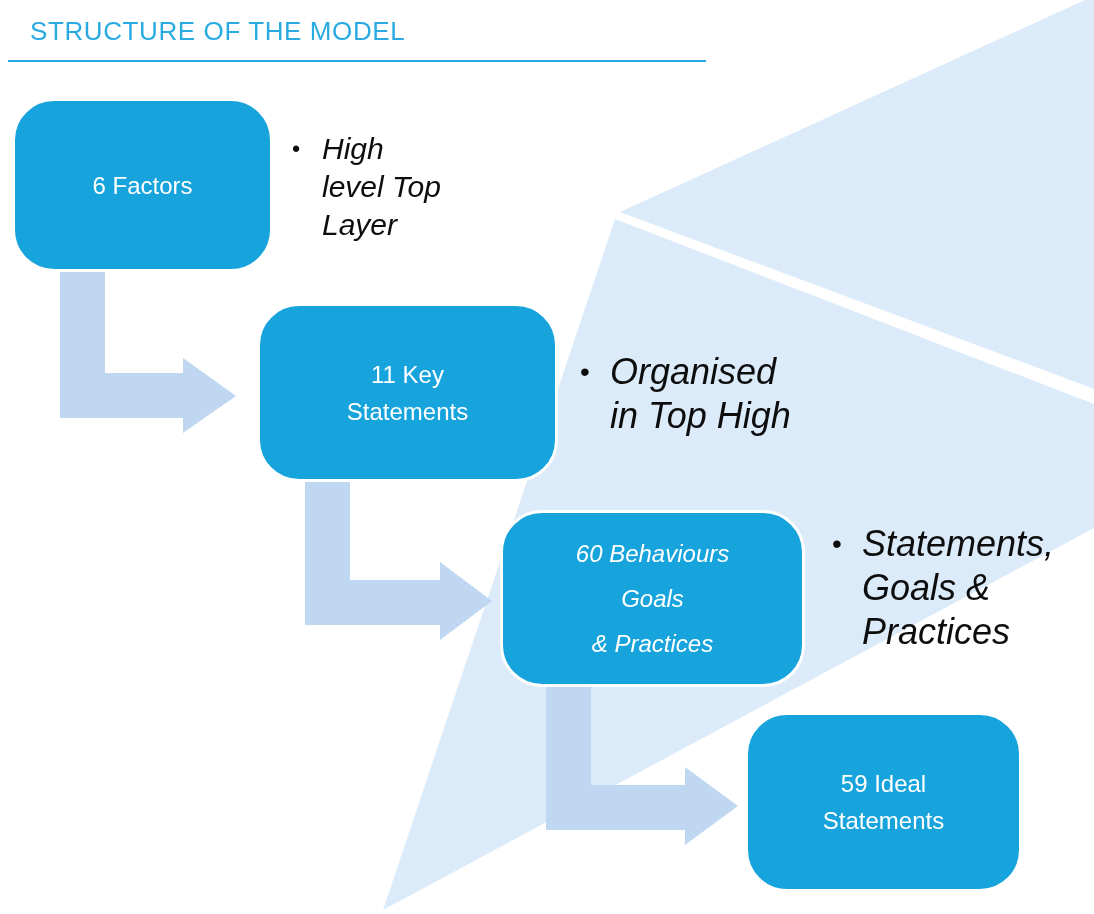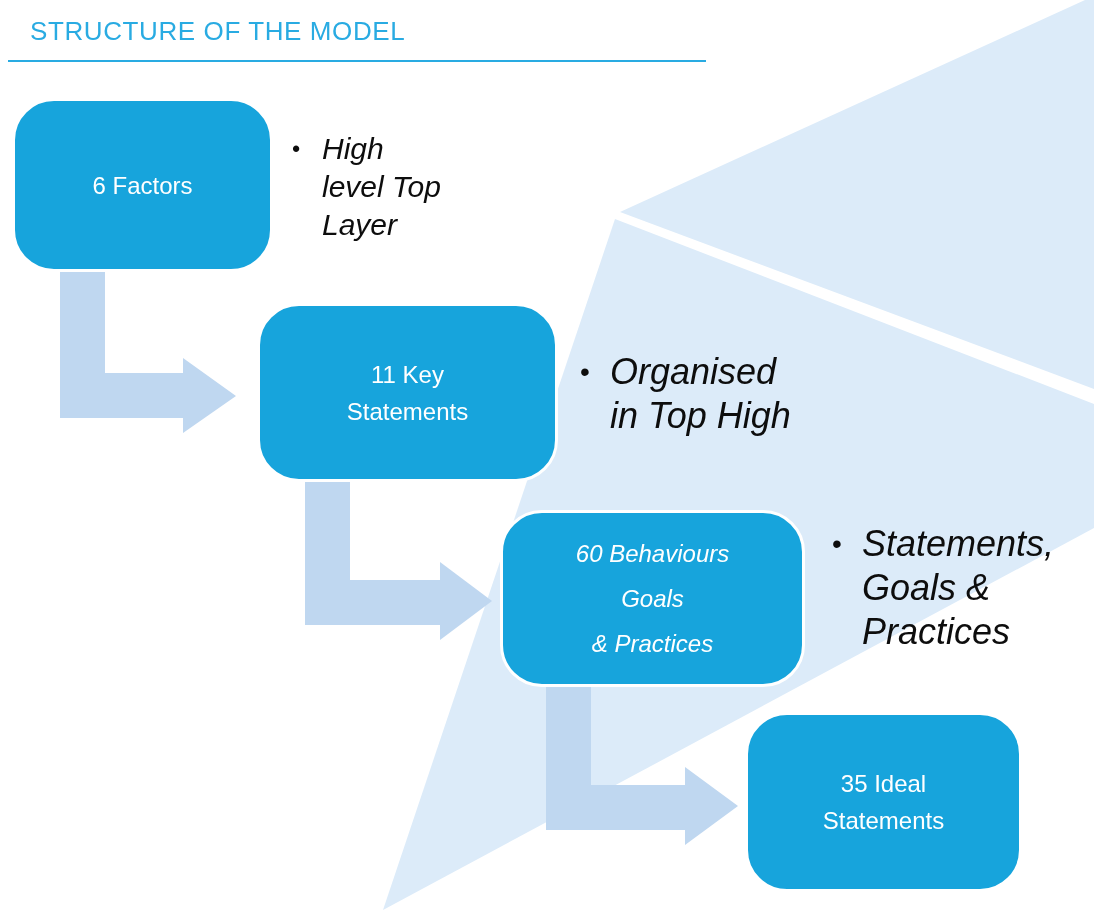--- a/index.html
+++ b/index.html
@@ -96,21 +96,21 @@
     <span class="line">Statements</span>
   </div>
 
   <div class="flow-box box-3">
     <span class="line">60 Behaviours</span>
     <span class="line">Goals</span>
     <span class="line">&amp; Practices</span>
   </div>
 
   <div class="flow-box box-4">
-    <span class="line">35 Ideal</span>
+    <span class="line">59 Ideal</span>
     <span class="line">Statements</span>
   </div>
 
   <div class="bullet-item bullet-1">
     <span class="marker">•</span>
     <span class="lines">
       <span class="line">High</span>
       <span class="line">level Top</span>
       <span class="line">Layer</span>
     </span>

